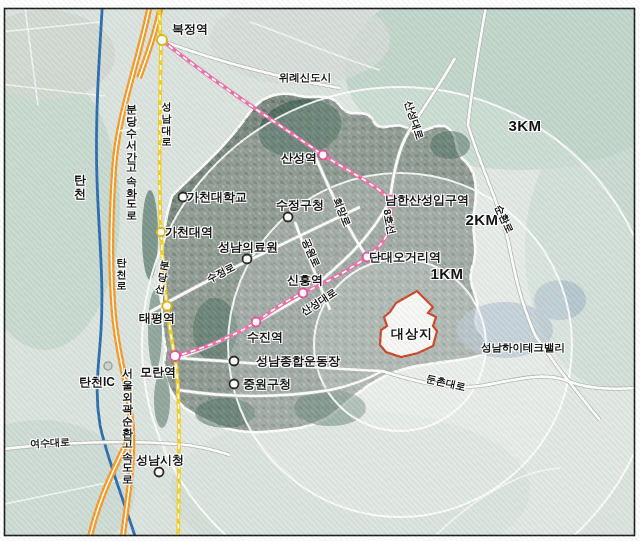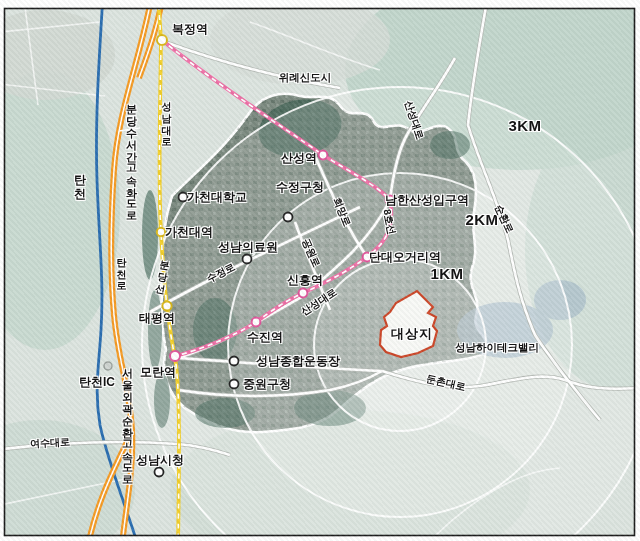--- a/index.html
+++ b/index.html
@@ -185,21 +185,21 @@
 </svg>
 
 <div class="texture"></div>
 
 <div class="lbl" style="left:190px;top:29px;">복정역</div>
 <div class="lbl area" style="left:305px;top:77px;">위례신도시</div>
 <div class="lbl v rd" style="left:166px;top:119px;">성남대로</div>
 <div class="lbl v expwy" style="left:131px;top:156px;">분당수서간고속화도로</div>
 <div class="lbl v" style="left:80px;top:179px;">탄천</div>
 <div class="lbl" style="left:217px;top:197px;">가천대학교</div>
-<div class="lbl" style="left:288px;top:187px;padding-left:24px;">수정구청</div>
+<div class="lbl" style="left:288px;top:205px;padding-left:24px;">수정구청</div>
 <div class="lbl" style="left:189px;top:232px;">가천대역</div>
 <div class="lbl" style="left:248px;top:247px;text-align:right;">성남의료원</div>
 <div class="lbl rd" style="left:221px;top:273px;transform:translate(-50%,-50%) rotate(-27deg);">수정로</div>
 <div class="lbl" style="left:305px;top:280px;">신흥역</div>
 <div class="lbl v rd" style="left:121px;top:269px;">탄천로</div>
 <div class="lbl v rd" style="left:163px;top:271px;transform:translate(-50%,-50%) rotate(10deg);">분당선</div>
 <div class="lbl" style="left:157px;top:318px;">태평역</div>
 <div class="lbl" style="left:265px;top:337px;">수진역</div>
 <div class="lbl" style="left:299px;top:158px;">산성역</div>
 <div class="lbl rd" style="left:342px;top:212px;transform:translate(-50%,-50%) rotate(68deg);">희망로</div>
@@ -213,17 +213,17 @@
 <div class="lbl rd" style="left:414px;top:120px;transform:translate(-50%,-50%) rotate(72deg);">산성대로</div>
 <div class="lbl rd" style="left:319px;top:302px;transform:translate(-50%,-50%) rotate(-33deg);">산성대로</div>
 <div class="lbl" style="left:280px;top:361px;margin-left:18px;">성남종합운동장</div>
 <div class="lbl" style="left:267px;top:384px;">중원구청</div>
 <div class="lbl" style="left:158px;top:372px;">모란역</div>
 <div class="lbl" style="left:97px;top:382px;">탄천IC</div>
 <div class="lbl v expwy" style="left:127px;top:420px;">서울외곽순환고속도로</div>
 <div class="lbl rd" style="left:50px;top:443px;transform:translate(-50%,-50%) rotate(-3deg);">여수대로</div>
 <div class="lbl" style="left:160px;top:460px;text-align:right;">성남시청</div>
 <div class="lbl site" style="left:412px;top:333px;">대상지</div>
-<div class="lbl area" style="left:497px;top:347px;">성남하이테크밸리</div>
+<div class="lbl area" style="left:523px;top:347px;">성남하이테크밸리</div>
 <div class="lbl rd" style="left:446px;top:383px;transform:translate(-50%,-50%) rotate(13deg);">둔촌대로</div>
 <div class="lbl rd" style="left:504px;top:219px;transform:translate(-50%,-50%) rotate(65deg);">순환로</div>
 
 </div>
 
 </body></html>

